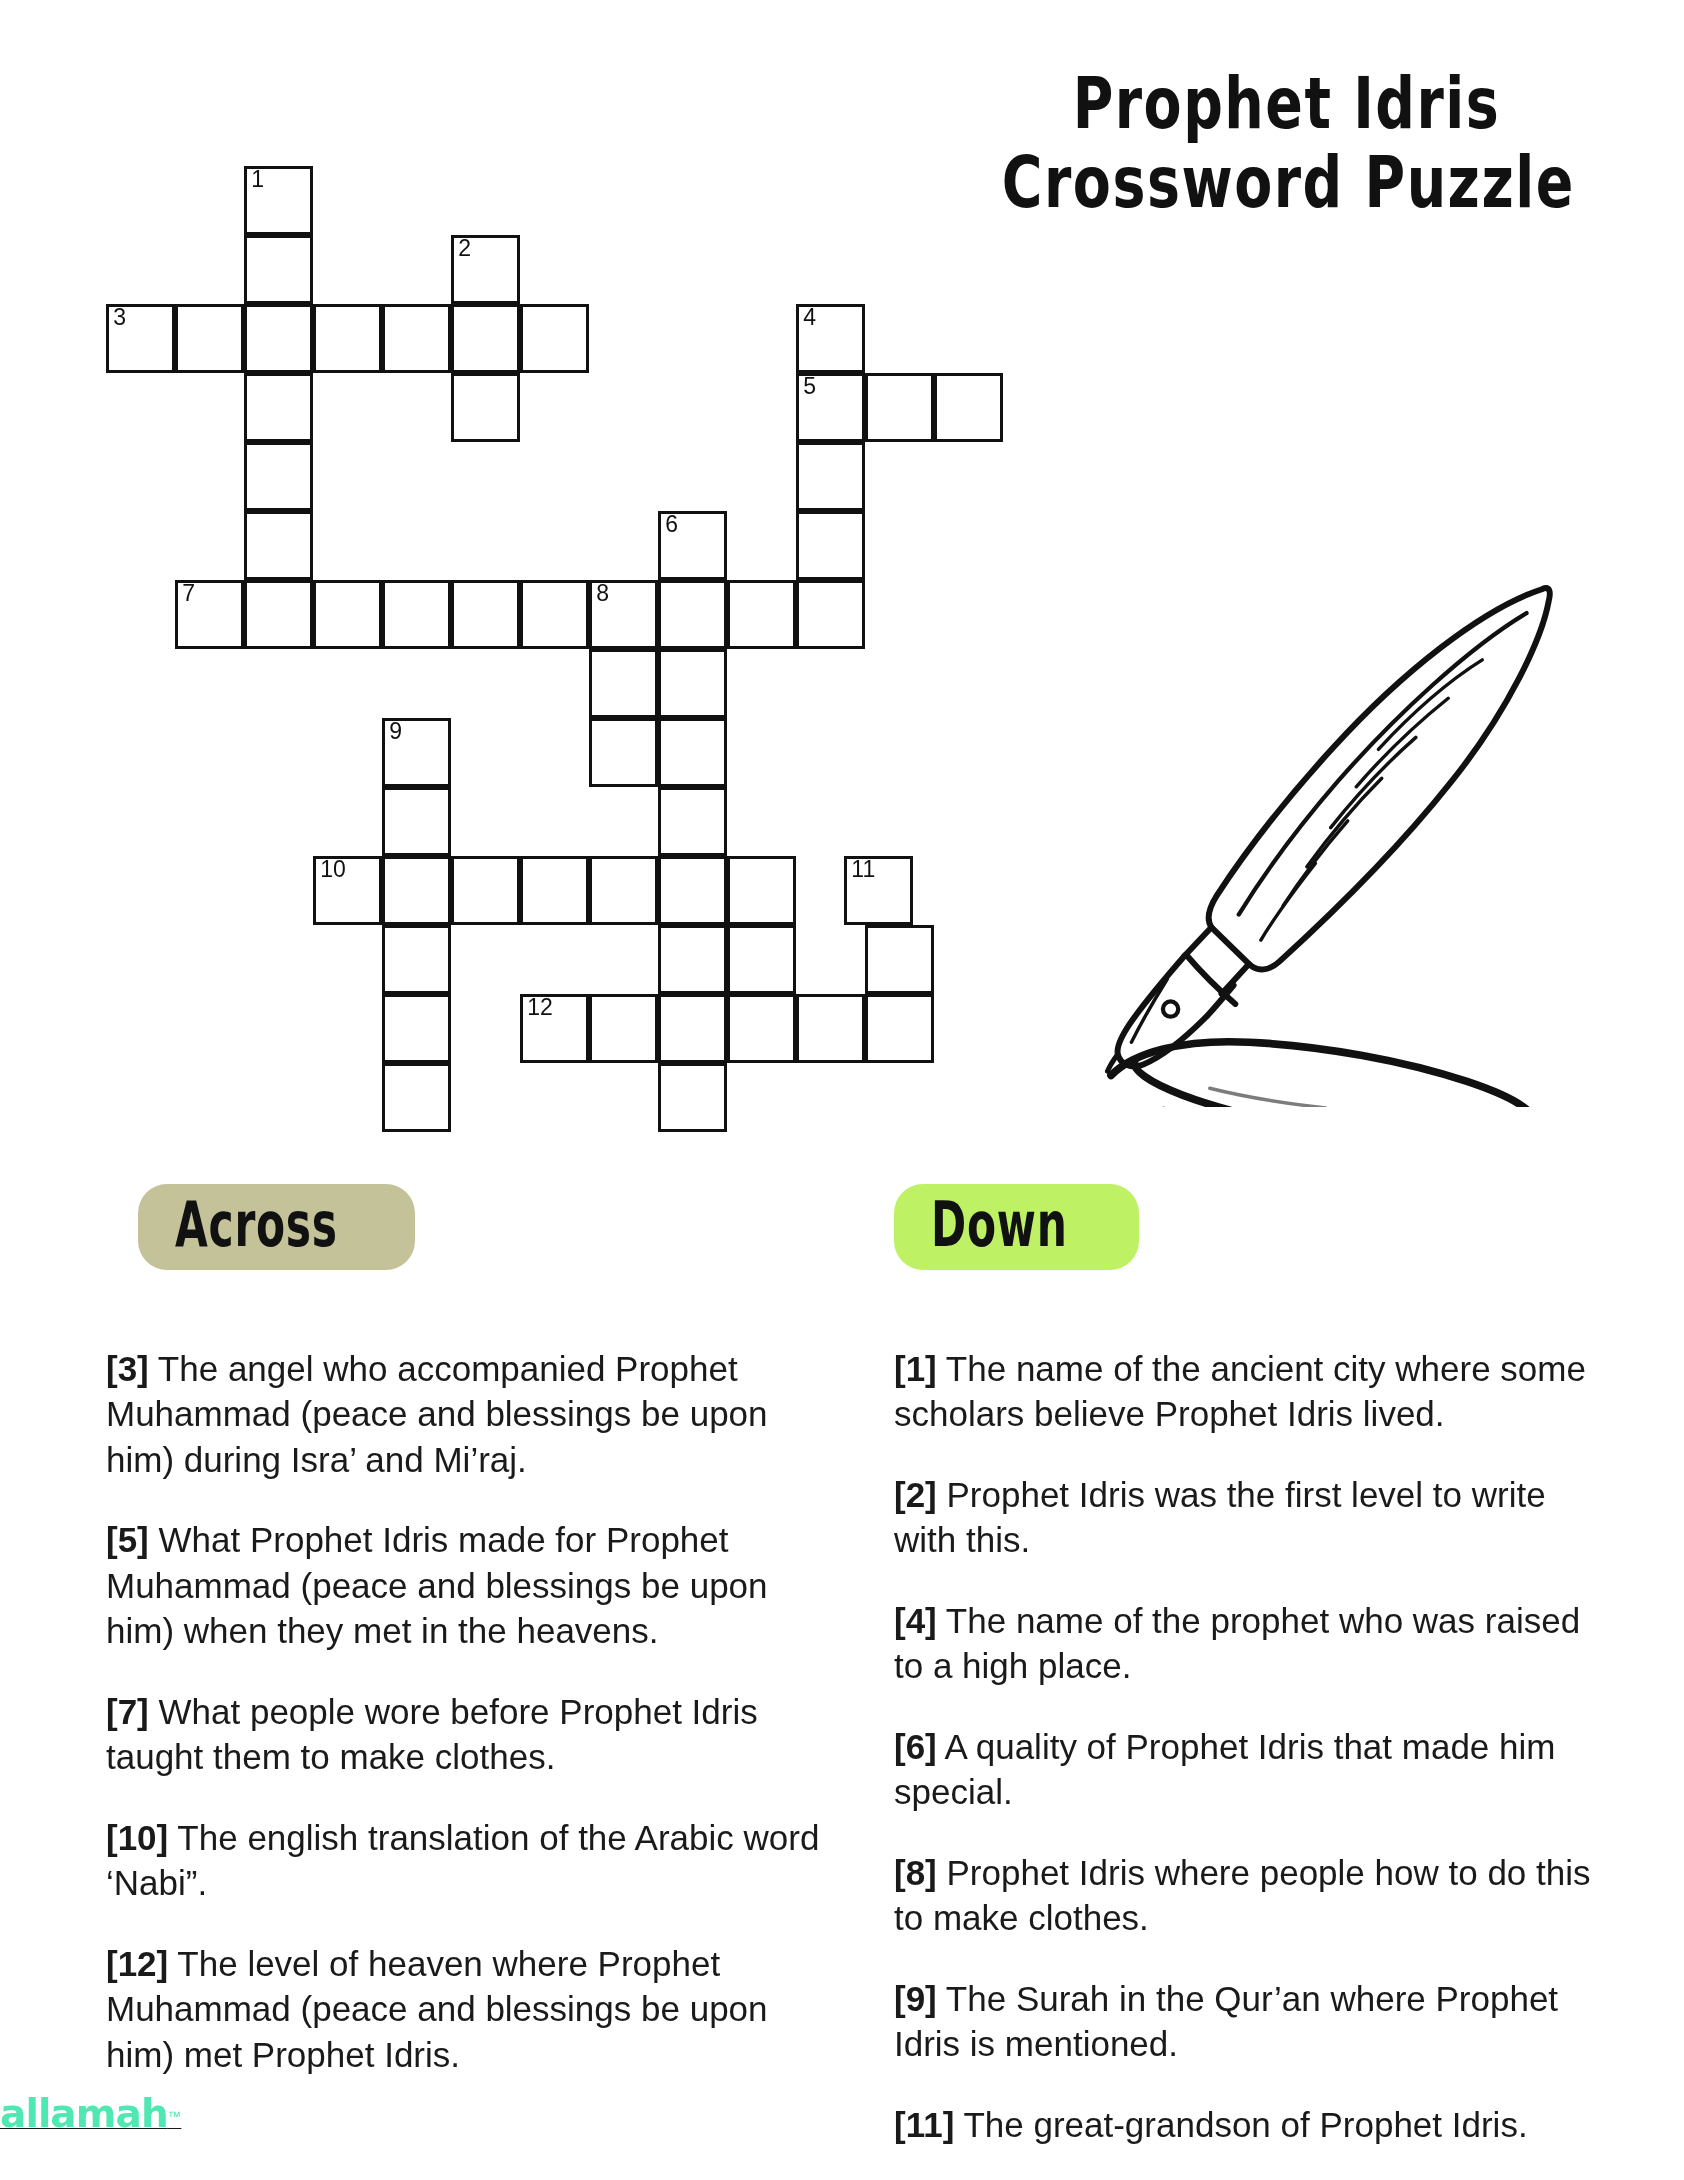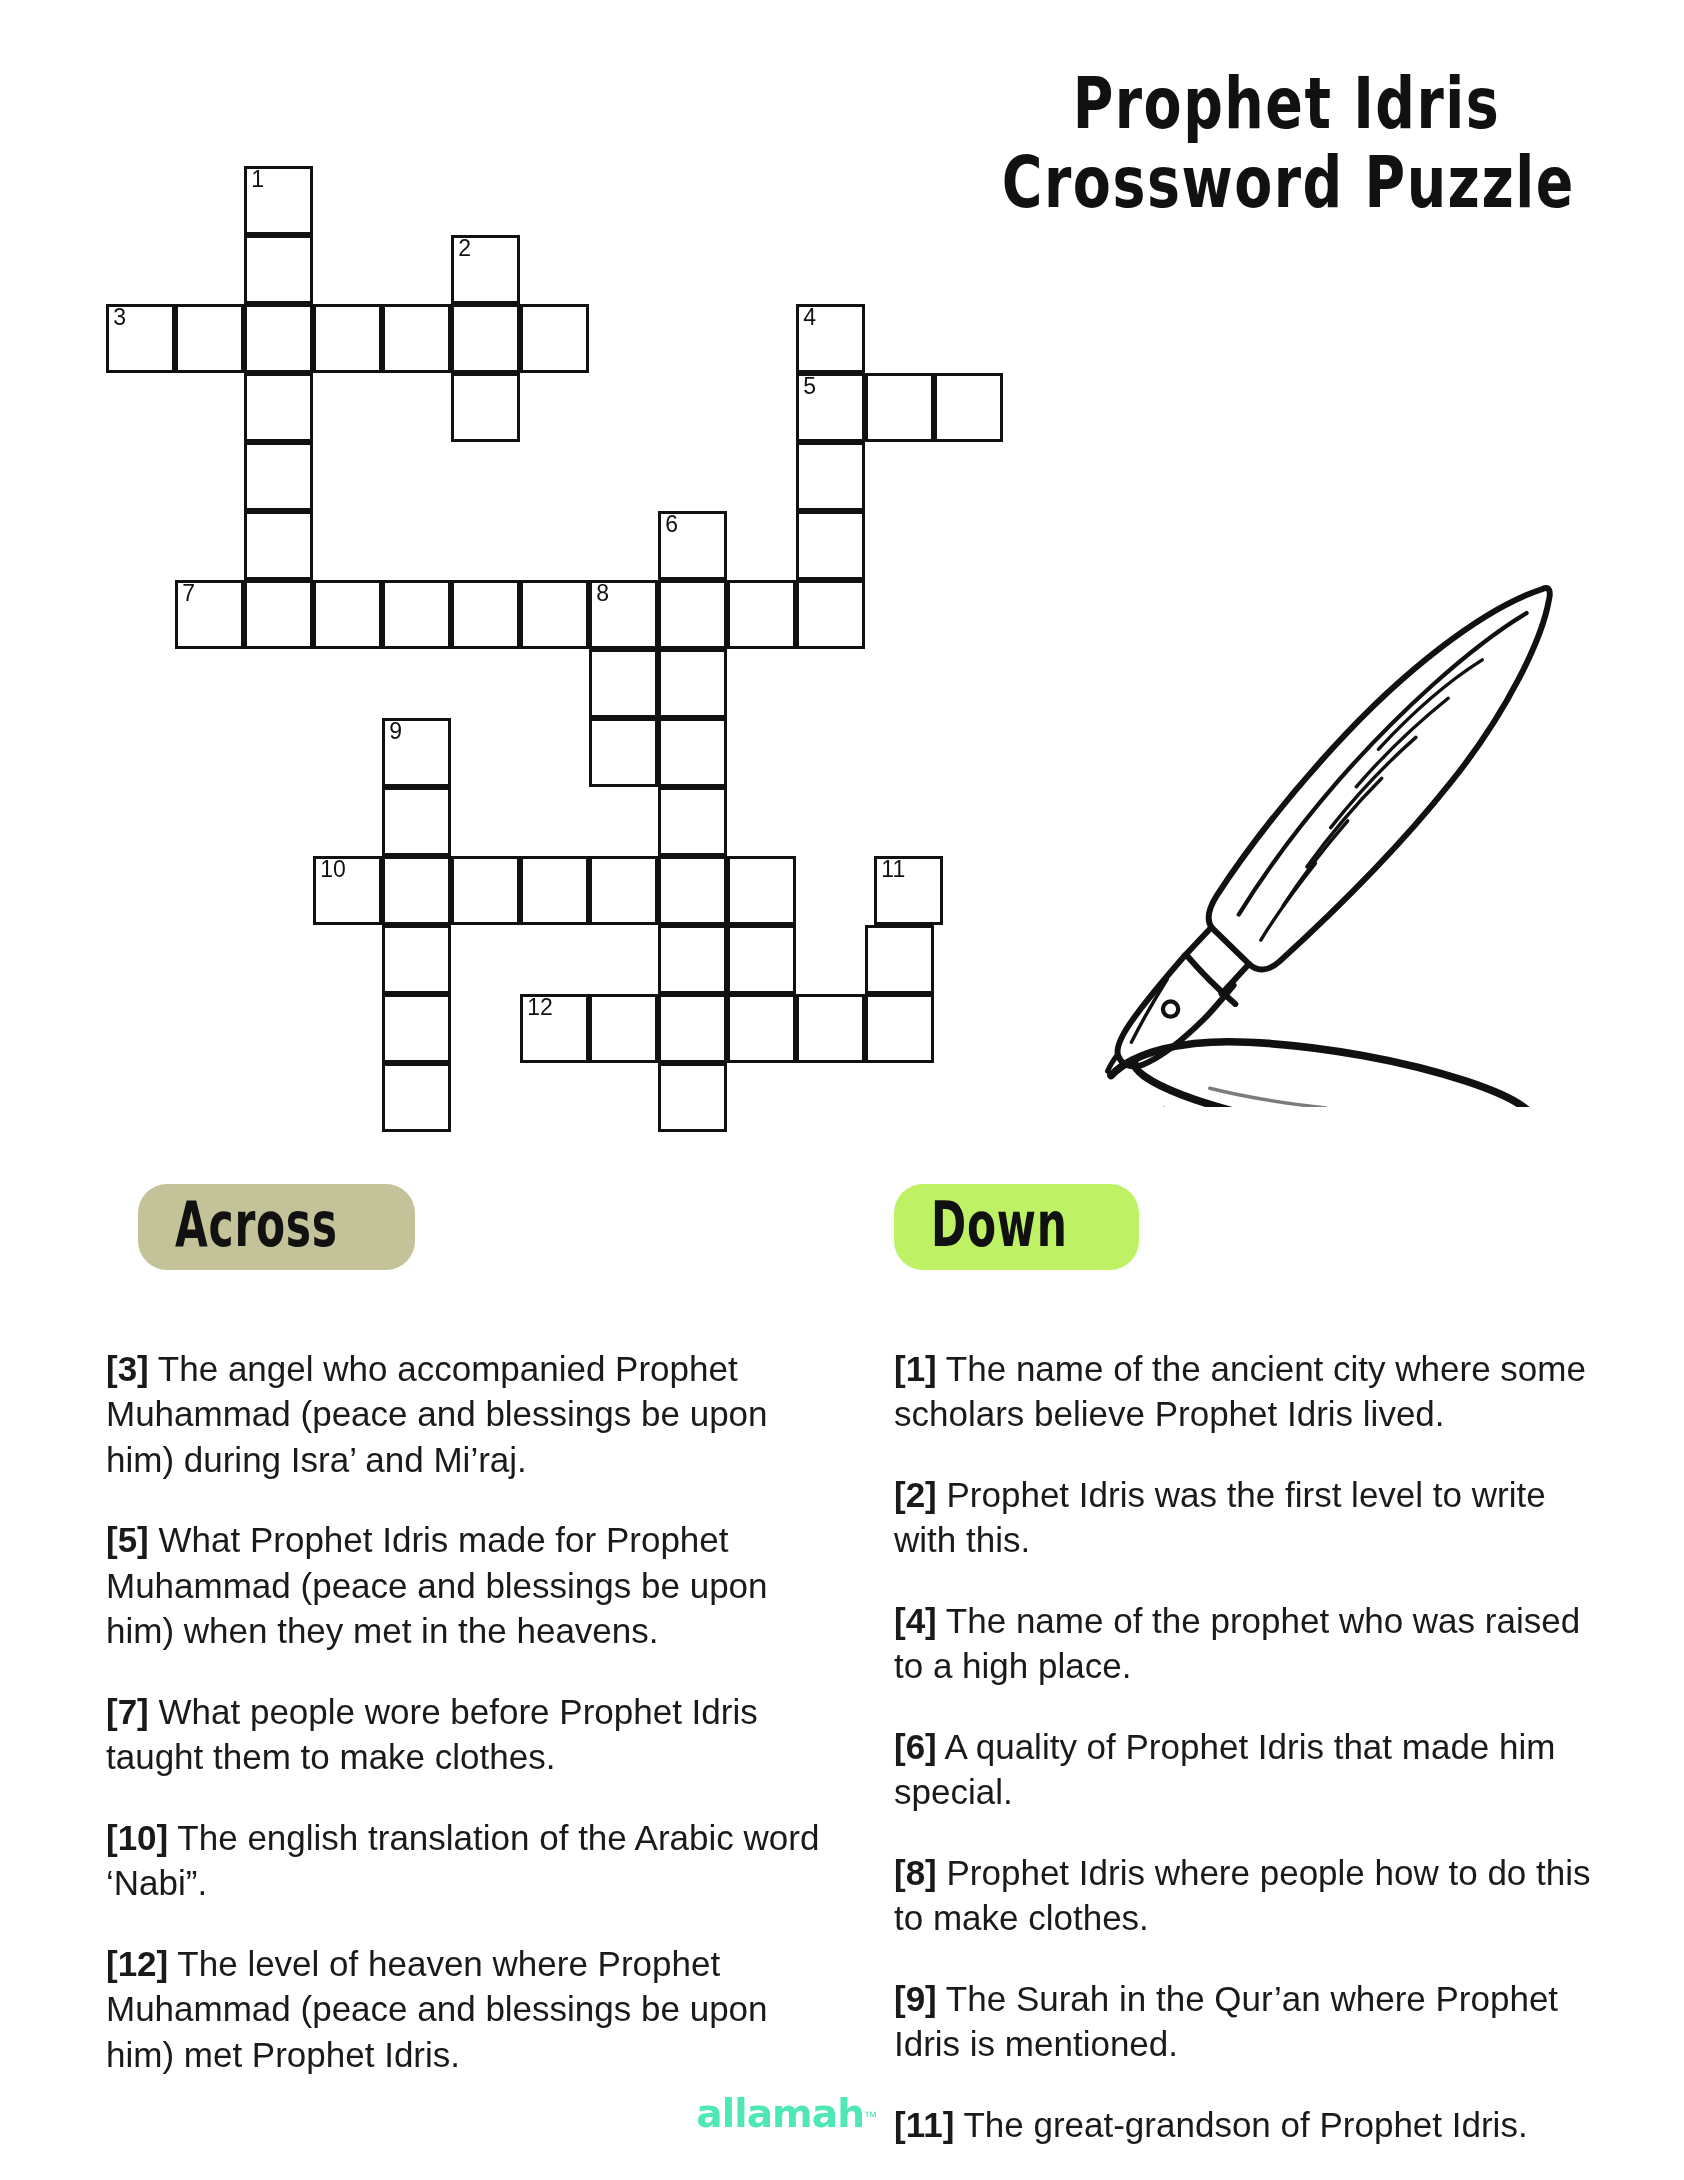--- a/index.html
+++ b/index.html
@@ -94,21 +94,22 @@
     color: #1a1a1a;
     margin-bottom: 32px;
   }
   .clue .cnum { font-weight: bold; }
 
   
   #footer-logo {
     position: absolute;
     left: 0; top: 2091px;
     width: 1574px;
-    text-align: center;
+    text-align: left;
+    text-decoration: underline;
   }
   #footer-logo .logo-word {
     font-family: "DejaVu Sans", sans-serif;
     font-weight: bold;
     font-size: 39px;
     letter-spacing: -0.9px;
     color: #4fe8b2;
   }
   #footer-logo .logo-tm {
     font-family: "Liberation Sans", sans-serif;
@@ -184,21 +185,21 @@
     <div class="cell" style="left: 552px; top: 621px;"></div>
     <div class="cell" style="left: 207px; top: 690px;">
       <span class="num">10</span>
     </div>
     <div class="cell" style="left: 276px; top: 690px;"></div>
     <div class="cell" style="left: 345px; top: 690px;"></div>
     <div class="cell" style="left: 414px; top: 690px;"></div>
     <div class="cell" style="left: 483px; top: 690px;"></div>
     <div class="cell" style="left: 552px; top: 690px;"></div>
     <div class="cell" style="left: 621px; top: 690px;"></div>
-    <div class="cell" style="left: 768px; top: 690px; padding-left: 19px;">
+    <div class="cell" style="left: 738px; top: 690px; padding-left: 19px;">
       <span class="num">11</span>
     </div>
     <div class="cell" style="left: 276px; top: 759px;"></div>
     <div class="cell" style="left: 552px; top: 759px;"></div>
     <div class="cell" style="left: 621px; top: 759px;"></div>
     <div class="cell" style="left: 759px; top: 759px;"></div>
     <div class="cell" style="left: 276px; top: 828px;"></div>
     <div class="cell" style="left: 414px; top: 828px;">
       <span class="num">12</span>
     </div>

